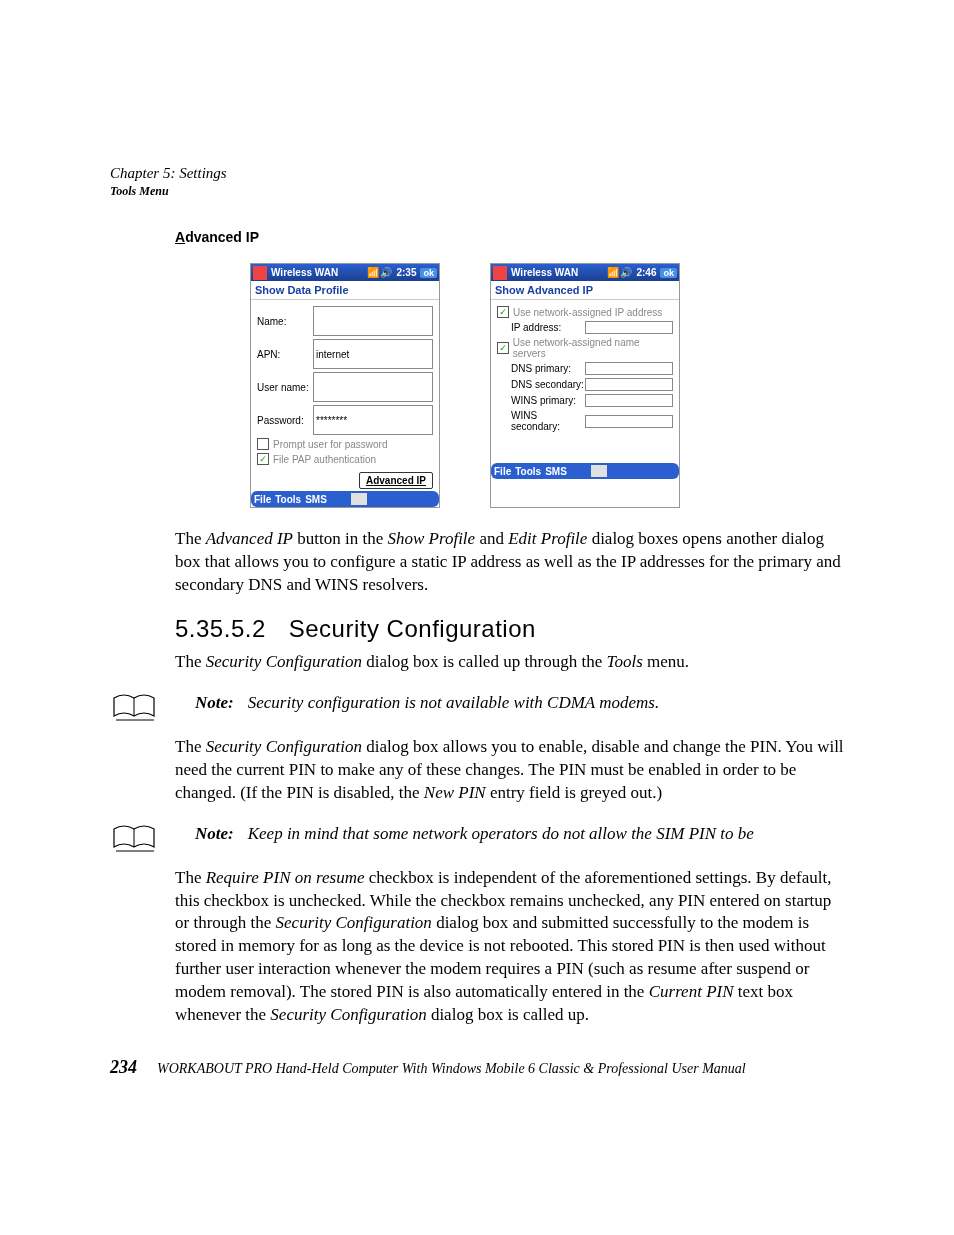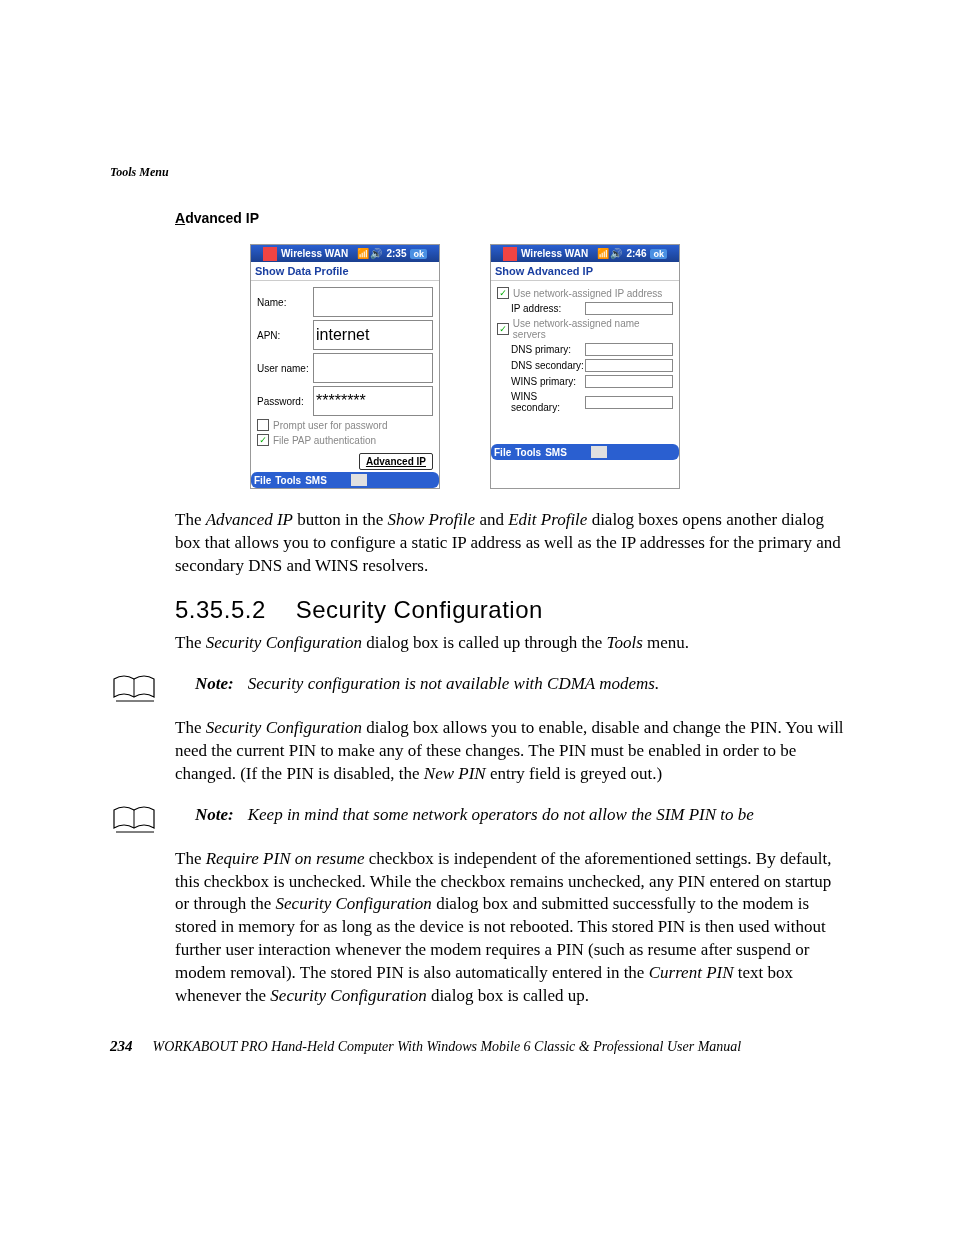--- a/index.html
+++ b/index.html
@@ -45,21 +45,21 @@
     font-family: Tahoma, Arial, sans-serif;
     font-size: 10px;
     background: #fff;
   }
   .titlebar {
     display: flex;
     align-items: center;
     background: linear-gradient(#2a5fd0, #1a3f90);
     color: #fff;
     height: 17px;
-    padding: 0 12px;
+    padding: 0 2px;
     font-weight: bold;
   }
   .tb-icon {
     width: 14px; height: 14px;
     background: #e44;
     display: inline-block;
     margin-right: 4px;
   }
   .tb-title { flex: 1; }
   .tb-time { margin: 0 4px; }
@@ -87,21 +87,21 @@
   }
   .form-row label {
     width: 56px;
     font-size: 10px;
   }
   .form-row .field {
     flex: 1;
     border: 1px solid #888;
     height: 30px;
     padding: 12px 2px;
-    font-size: 16px;
+    font-size: 10px;
     display: flex;
     align-items: center;
     box-sizing: border-box;
   }
   .chk-row {
     display: flex;
     align-items: center;
     font-size: 10px;
     color: #888;
     margin-bottom: 3px;
@@ -167,21 +167,21 @@
   }
   .body-text em { font-style: italic; }
 
   .h3 {
     font-family: Arial, Helvetica, sans-serif;
     font-size: 24px;
     letter-spacing: 0.5px;
     margin-left: 65px;
     margin-bottom: 8px;
   }
-  .h3 .num { margin-right: 30px; }
+  .h3 .num { margin-right: 23px; }
 
   .note-block {
     display: flex;
     margin-left: 0;
     margin-bottom: 14px;
     gap: 20px;
   }
   .note-icon {
     width: 50px;
     flex: 0 0 50px;
@@ -199,27 +199,28 @@
   .note-body-indent { display:inline; }
   .note-second-line { margin-left: 56px; display:block; }
 
   .footer {
     display: flex;
     align-items: baseline;
     font-style: italic;
     font-size: 14px;
     margin-top: 30px;
   }
-  .footer .page-num { font-weight: bold; margin-right: 20px; font-size: 15px; }
+  .footer .page-num { font-weight: bold; margin-right: 20px; font-size: 18px; }
 </style>
 </head>
 <body>
 
 <div class="page">
 
+  <div class="chapter-line">Chapter 5: Settings</div>
   <div class="section-line">Tools Menu</div>
 
   <div class="heading-advanced">
     <span style="text-decoration:underline">A</span><span>dvanced IP</span>
   </div>
 
   <div class="screens">
 
     <div class="screen">
       <div class="titlebar">

